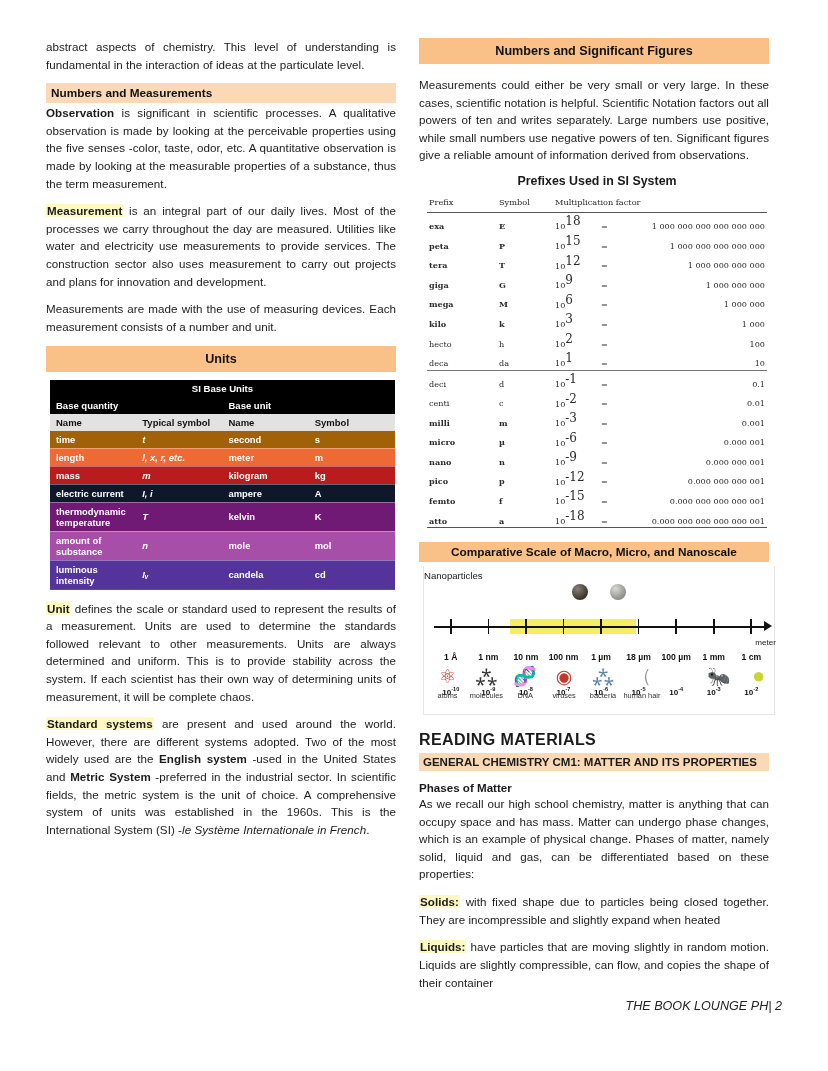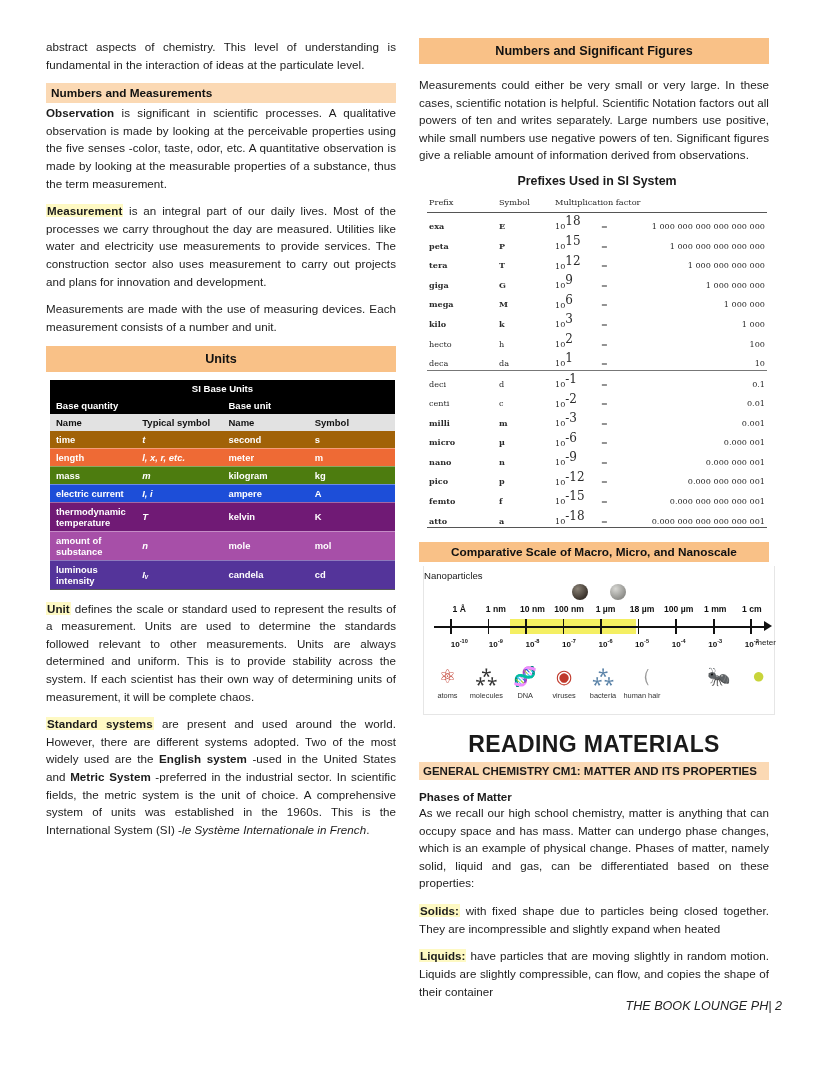--- a/index.html
+++ b/index.html
@@ -62,40 +62,40 @@
 
   
   .nano-fig { width:352px; margin:4px 0 12px 4px; border:1px solid #e6e6e6; border-top:0; }
   .nano-inner { position:relative; height:148px; background:#fff; }
   .nano-head { font-size:9.6px; text-align:left; padding-top:4px; font-weight:normal; }
   .np-dots { text-align:center; height:20px; margin-top:1px; }
   .np-dot { display:inline-block; width:16px; height:16px; border-radius:50%; margin:0 9px; vertical-align:middle; }
   .np-a { background:radial-gradient(circle at 35% 30%, #8a8276, #3a332c 70%); }
   .np-b { background:radial-gradient(circle at 35% 30%, #d8d8d4, #8c8c88 72%); }
   .axis-wrap { position:relative; height:54px; margin-top:2px; }
-  .tick-labels, .exp-labels { display:flex; position:absolute; left:17px; right:4px; }
+  .tick-labels, .exp-labels { display:flex; position:absolute; left:8px; right:4px;margin-top:48px; }
   .tick-labels { top:0; }
   .exp-labels { top:34px; }
   .tl { flex:1; text-align:center; font-size:8.6px; font-weight:bold; color:#111; }
   .el { flex:1; text-align:center; font-size:8.1px; font-weight:bold; color:#111; }
   .el sup { font-size:5.6px; }
   .axis-line { position:absolute; left:10px; right:8px; top:22px; height:1.6px; background:#111; }
   .axis-arrow { position:absolute; right:2px; top:17px; width:0; height:0;
                 border-left:8px solid #111; border-top:5px solid transparent; border-bottom:5px solid transparent; }
   .ticks { position:absolute; left:8px; right:4px; top:15px; display:flex; }
   .tk { flex:1; display:flex; justify-content:center; }
   .tk i { display:block; width:1.6px; height:15px; background:#111; }
   .hl-bar { position:absolute; left:86px; width:126px; top:15px; height:15px; background:#f2ec46; opacity:.85; }
   .meter-lbl { position:absolute; right:-2px; top:34px; font-size:8.1px; }
   .icon-row { display:flex; position:relative; left:4px; right:4px; margin-top:2px; }
   .ic { flex:1; text-align:center; font-size:7.4px; color:#333; }
   .ic .glyph { height:32px; display:flex; align-items:center; justify-content:center; }
   .ic .cap { line-height:1.15; }
 
-  .reading-title { text-align:center; font-size:23px; font-weight:bold; letter-spacing:.4px; margin:16px 0 4px 0; }
+  .reading-title { font-size:16px; font-weight:bold; letter-spacing:.4px; margin:16px 0 4px 0; }
   .sub-band { background:#fbd9b4; font-weight:bold; font-size:11.5px; padding:3px 4px; text-align:left; margin-bottom:10px; }
   .sec-head { font-weight:bold; font-size:11.6px; margin:0 0 1px 0; }
   .footer { position:absolute; right:46px; bottom:58px; font-size:12.6px; color:#222;font-style:italic; }
 </style>
 </head>
 <body>
 
 <div class="page">
 <div class="cols">
 
@@ -133,27 +133,27 @@
           <td class="si-sym">t</td>
           <td>second</td>
           <td>s</td>
         </tr>
         <tr class="si-row" style="background: rgb(238, 106, 53);">
           <td>length</td>
           <td class="si-sym">l, x, r, etc.</td>
           <td>meter</td>
           <td>m</td>
         </tr>
-        <tr class="si-row" style="background: #4d7c0f;">
+        <tr class="si-row" style="background: #b91c1c;">
           <td>mass</td>
           <td class="si-sym">m</td>
           <td>kilogram</td>
           <td>kg</td>
         </tr>
-        <tr class="si-row" style="background: #1d4ed8;">
+        <tr class="si-row" style="background: #0f172a;">
           <td>electric current</td>
           <td class="si-sym">I, i</td>
           <td>ampere</td>
           <td>A</td>
         </tr>
         <tr class="si-row" style="background: #701a75;">
           <td>thermodynamic temperature</td>
           <td class="si-sym">T</td>
           <td>kelvin</td>
           <td>K</td>

